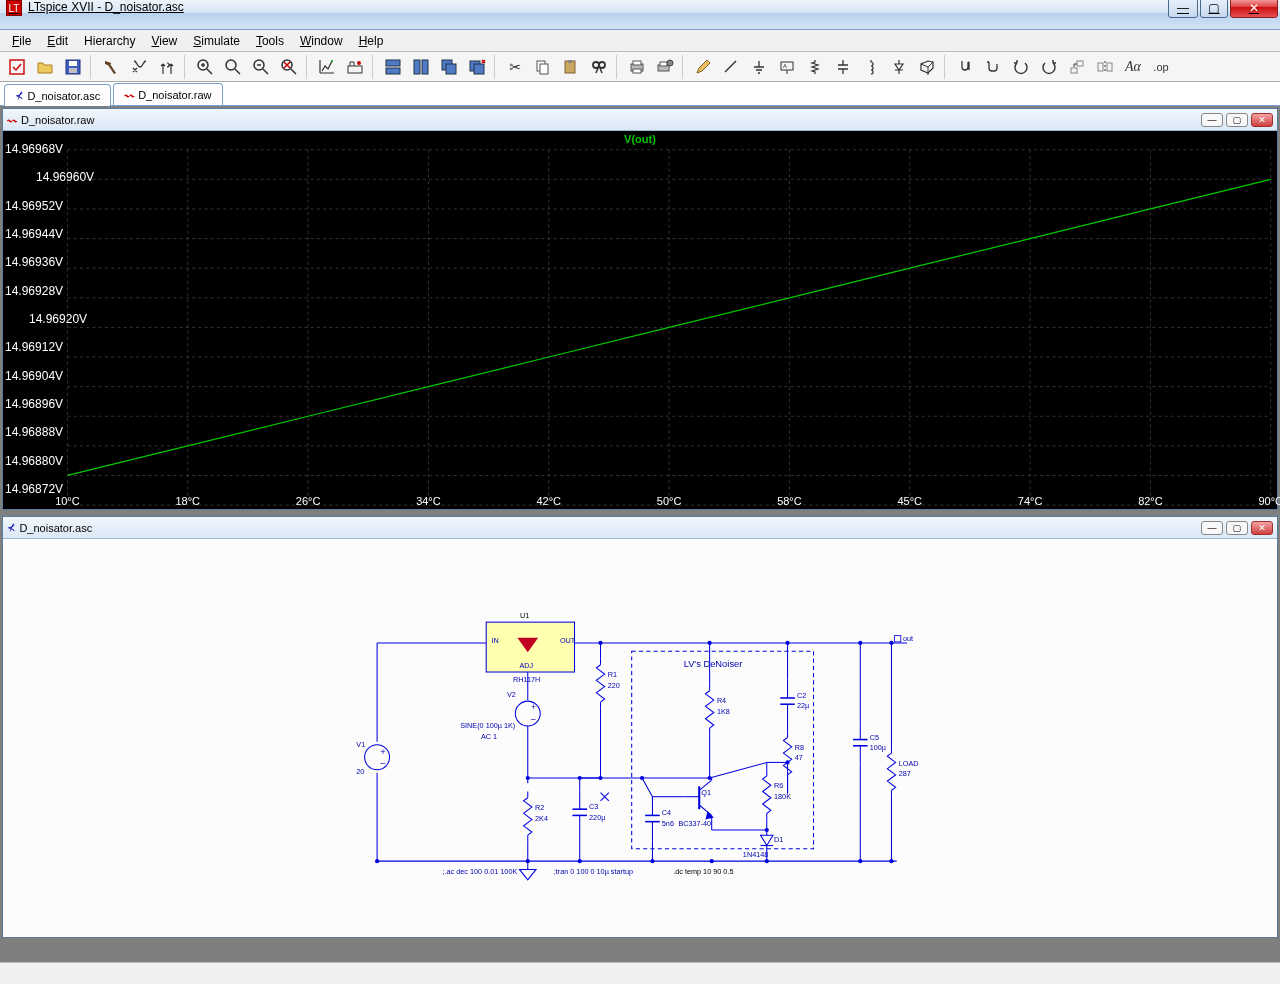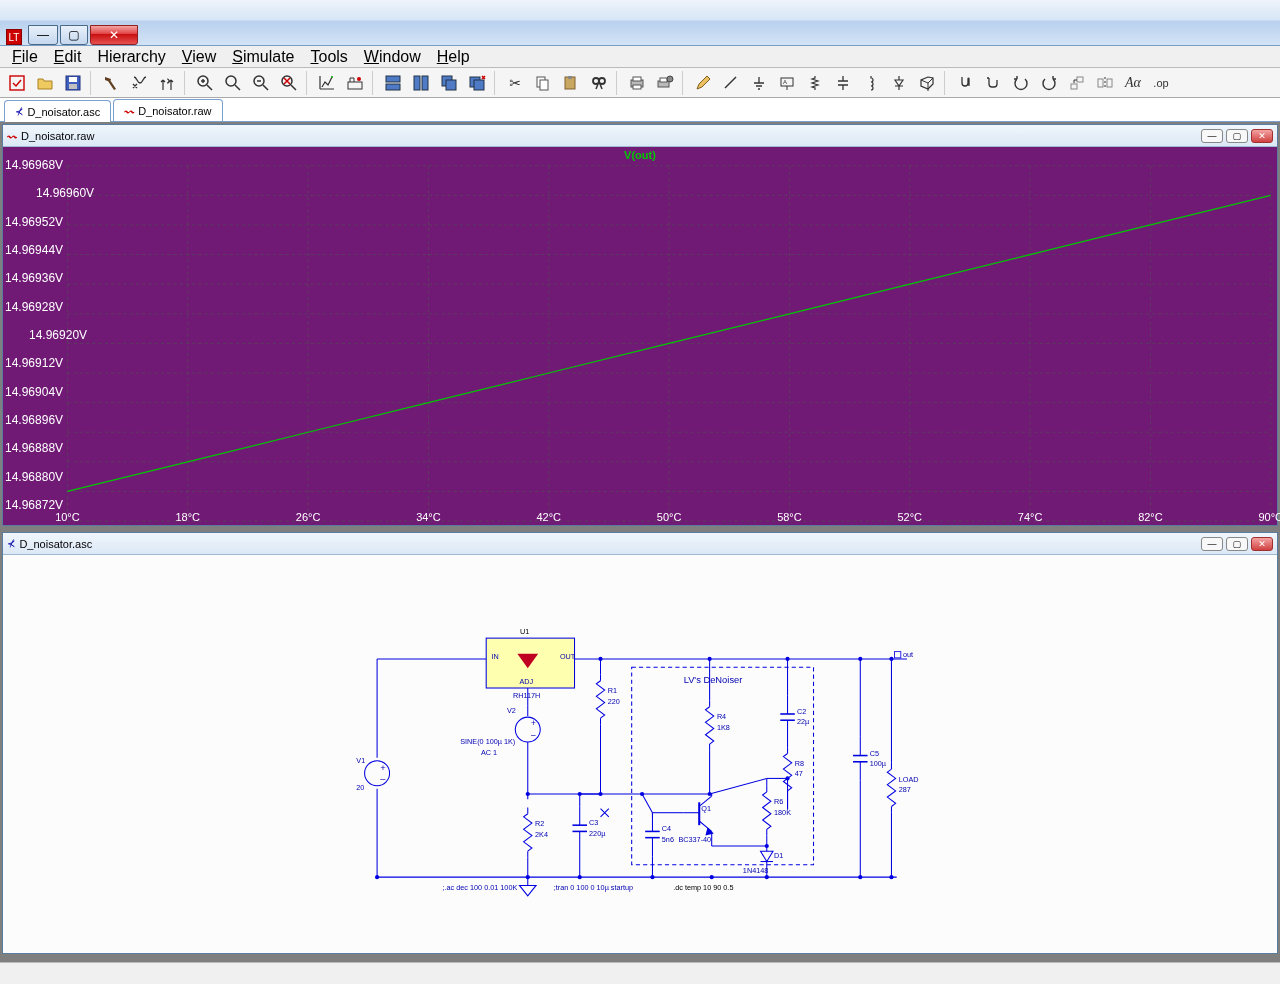--- a/index.html
+++ b/index.html
@@ -1,29 +1,29 @@
 <!DOCTYPE html>
 <html><head>
 <meta charset="utf-8">
 <style>
 * { box-sizing: border-box; margin: 0; padding: 0; font-family: "Segoe UI", Tahoma, sans-serif; }
 body { width: 1280px; height: 984px; background: #d4e6f4; overflow: hidden; }
 
 
-.titlebar { height: 46px; background: linear-gradient(#eef4fa, #d6e5f5 45%, #b9d1ee 46%, #d2e3f5); display: flex; align-items: flex-end; border-bottom: 1px solid #7a9ec5; }
+.titlebar { height: 30px; background: linear-gradient(#eef4fa, #d6e5f5 45%, #b9d1ee 46%, #d2e3f5); display: flex; align-items: flex-start; border-bottom: 1px solid #7a9ec5; text-decoration: underline; }
 .titlebar-icon { width: 16px; height: 16px; margin: 0 6px; background: #c00; font-size: 10px; color: #fff; display:flex; align-items:center; justify-content:center; border: 1px solid #800;}
 .titlebar-text { flex: 1; font-size: 12px; color: #000; }
 .winbtns { display: flex; }
 .winbtn { width: 30px; height: 20px; margin-top:-2px; margin-right: 2px; border: 1px solid #4a6a8a; border-radius: 0 0 3px 3px; background: linear-gradient(#e8f0fa,#c5d8ef); display:flex; align-items:center; justify-content:center; font-size:12px; }
 .winbtn.close { width: 48px; background: linear-gradient(#f4a3a3,#e04040 45%,#c81010 46%,#e85050); color:#fff; border-color:#902020;}
 .winbtn.max { width: 28px; }
 .winbtn.min { width: 30px; }
 
 
-.menubar { height: 22px; background: #f0f0f0; display: flex; align-items: center; padding: 0 4px; border-bottom: 1px solid #bbb; font-size: 16px; }
+.menubar { height: 22px; background: #f0f0f0; display: flex; align-items: center; padding: 0 4px; border-bottom: 1px solid #bbb; font-size: 12px; }
 .menuitem { padding: 2px 8px; }
 .menuitem u { text-decoration: underline; }
 
 
 .toolbar { height: 30px; background: #f5f5f5; border-bottom: 1px solid #aaa; display: flex; align-items: center; padding: 0 4px; gap: 2px; }
 .tbtn { width: 26px; height: 26px; border: 1px solid #f5f5f5; display:flex; align-items:center; justify-content:center; font-size: 14px; color: #333; }
 .tsep { width: 4px; height: 24px; border-left:1px solid #ccc; margin: 0 2px;}
 .tbtn svg { width:18px; height:18px; }
 
 
@@ -38,40 +38,41 @@
 
 .subwin { position: absolute; border: 1px solid #5a7ca0; background: #fff; }
 .subwin-title { height: 22px; background: linear-gradient(#f0f6fc, #dce8f6); display:flex; align-items:center; font-size:11px; padding: 0 4px; border-bottom: 1px solid #a0b8d0;}
 .subwin-title .icon { margin-right: 4px; font-size:10px; }
 .subwin-title .spacer { flex:1; }
 .subbtn { width: 22px; height: 14px; border: 1px solid #888; border-radius: 3px; margin-left: 3px; display:flex; align-items:center; justify-content:center; font-size:9px; background:#f8f8f8; }
 .subbtn.close { background: linear-gradient(#f4a3a3,#d04040); color:#fff; border-color:#a03030;}
 
 
 .plotwin { left: 2px; top: 2px; right: 2px; width: calc(100% - 4px); height: 402px; }
-.plotbody { position:relative; height: calc(100% - 22px); background:#701a75; }
+.plotbody { position:relative; height: calc(100% - 22px); background:#000000; }
 .plotbody svg { position:absolute; inset:0; }
 .ylabel { position:absolute; left:2px; font-size:12px; color:#fff; transform: translateY(-50%); }
 .xlabel { position:absolute; bottom:2px; font-size:11px; color:#fff; transform: translateX(-50%); }
 .trace-label { position:absolute; top:2px; left:50%; transform:translateX(-50%); color:#00c800; font-size:11px; font-weight:bold; }
 
 
 .schwin { left: 2px; top: 410px; width: calc(100% - 4px); height: 422px; }
 .schbody { position:relative; height: calc(100% - 22px); background: #fcfcfc; }
 .schbody svg { position:absolute; inset:0; }
 
 
 .statusbar { position:fixed; bottom:0; left:0; right:0; height:22px; background:#f0f0f0; border-top:1px solid #bbb; }
 
 </style>
 </head>
 <body>
 
 <div class="titlebar">
   <div class="titlebar-icon">LT</div>
+  <div class="titlebar-text">LTspice XVII - D_noisator.asc</div>
   <div class="winbtns">
     <div class="winbtn min">—</div>
     <div class="winbtn max">▢</div>
     <div class="winbtn close">✕</div>
   </div>
 </div>
 
 <div class="menubar">
   <div class="menuitem"><u>F</u>ile</div>
   <div class="menuitem"><u>E</u>dit</div>
@@ -373,21 +374,21 @@
         <div class="ylabel" style="top: 79.7368%;">14.96888V</div>
         <div class="ylabel" style="top: 87.2368%;">14.96880V</div>
         <div class="ylabel" style="top: 94.7368%;">14.96872V</div>
         <div class="xlabel" style="left: 5.0571%;">10°C</div>
         <div class="xlabel" style="left: 14.5024%;">18°C</div>
         <div class="xlabel" style="left: 23.9478%;">26°C</div>
         <div class="xlabel" style="left: 33.3931%;">34°C</div>
         <div class="xlabel" style="left: 42.8385%;">42°C</div>
         <div class="xlabel" style="left: 52.2838%; margin-top: 16px;">50°C</div>
         <div class="xlabel" style="left: 61.7292%;">58°C</div>
-        <div class="xlabel" style="left: 71.1746%;">52°C</div>
+        <div class="xlabel" style="left: 71.1746%;">45°C</div>
         <div class="xlabel" style="left: 80.6199%;">74°C</div>
         <div class="xlabel" style="left: 90.0653%;">82°C</div>
         <div class="xlabel" style="left: 99.5106%;">90°C</div>
       </div>
   </div>
 
   <div class="subwin schwin">
     <div class="subwin-title">
       <span class="icon" style="color:#00a">⊀</span>
       <span>D_noisator.asc</span>

